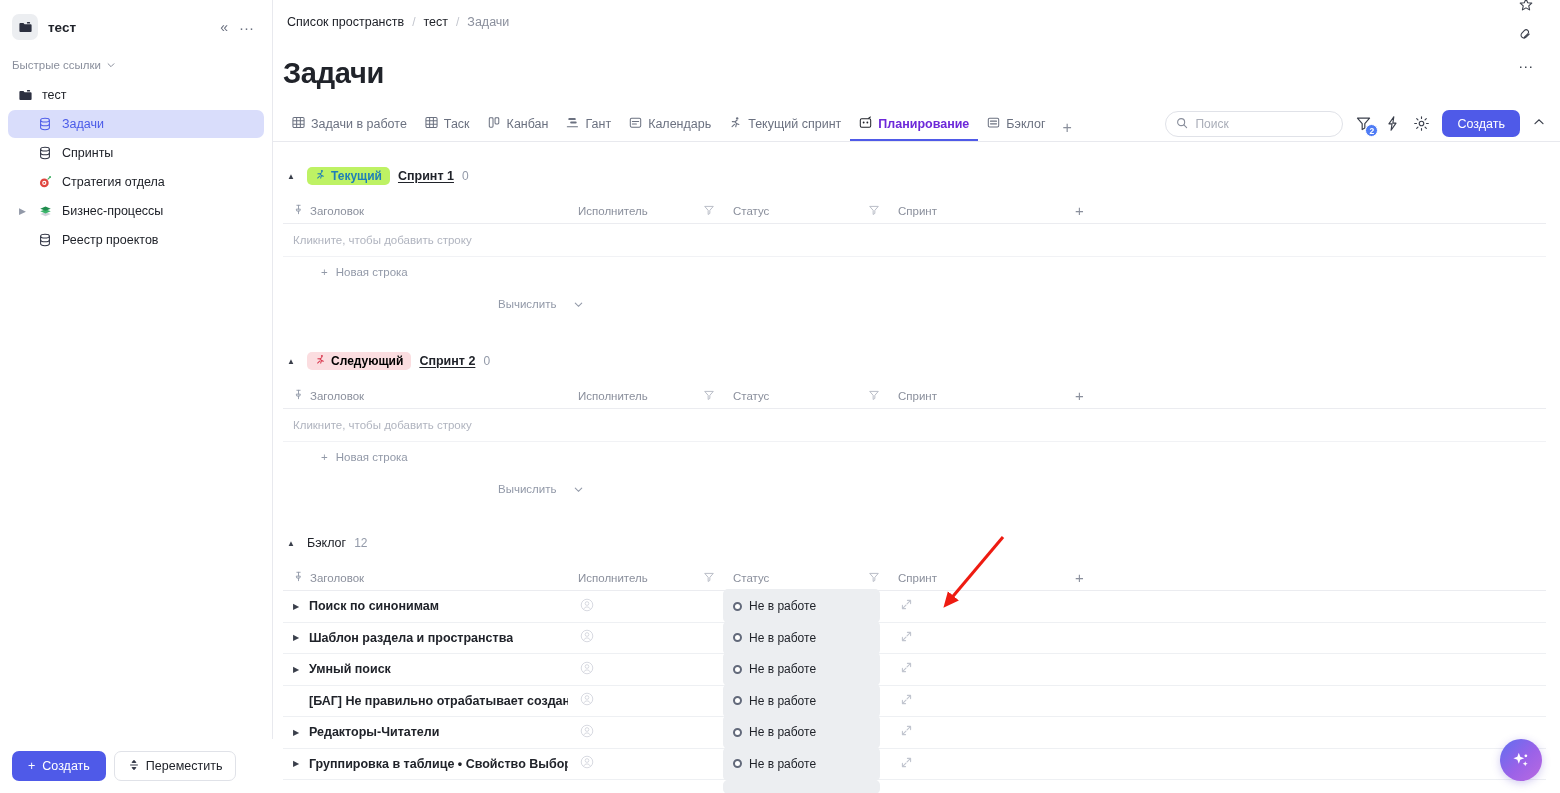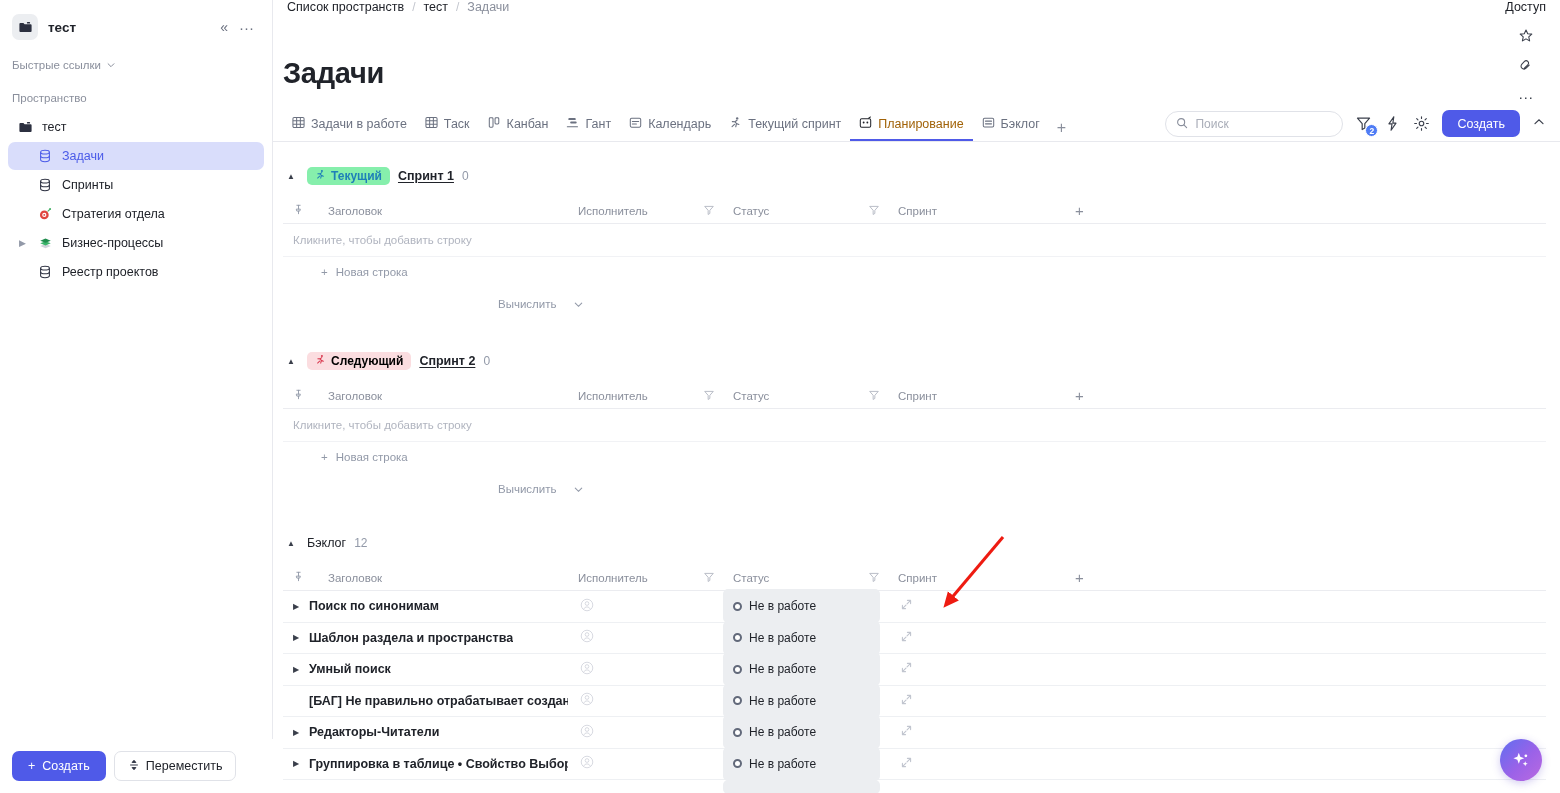--- a/index.html
+++ b/index.html
@@ -58,21 +58,21 @@
   }
   .btn-move-sb {
     background: #fff; color: #20232a; border: 1px solid #e0e2e8; border-radius: 7px;
     height: 30px; padding: 0 13px; font-size: 12.5px; cursor: pointer;
     display: flex; align-items: center; gap: 6px; font-family: inherit;
   }
 
   
   .main { flex: 1; position: relative; display: flex; flex-direction: column; min-width: 0; }
 
-  .topbar { height: 43px; display: flex; align-items: flex-start; padding: 0 14px 0 14px; flex: 0 0 43px; }
+  .topbar { height: 43px; display: flex; align-items: center; padding: 0 14px 0 14px; flex: 0 0 43px; }
   .crumbs { display: flex; align-items: center; gap: 8px; font-size: 12.5px; }
   .crumb { color: #20232a; cursor: pointer; }
   .crumb.last { color: #8a8f9c; cursor: default; }
   .crumb-sep { color: #c3c6ce; font-size: 12px; }
   .topbar-right { margin-left: auto; display: flex; align-items: center; gap: 14px; flex-direction: column; }
   .tb-link { font-size: 12.5px; color: #20232a; cursor: pointer; }
   .tb-ico { color: #3a3f4b; cursor: pointer; display: flex; align-items: center; }
 
   .page-title { font-size: 29px; font-weight: 700; padding: 14px 0 0 10px; letter-spacing: -0.3px; }
 
@@ -81,21 +81,21 @@
     height: 34px; margin-top: 18px; border-bottom: 1px solid #e8e9ee; flex: 0 0 34px;
     position: relative;
     justify-content: center;
   }
   .tabs { display: flex; align-items: flex-end; gap: 0px; height: 34px; }
   .tab {
     display: flex; align-items: center; gap: 6px; padding: 0 9px; height: 33px;
     font-size: 12.5px; color: #6b7180; cursor: pointer; white-space: nowrap;
     border-bottom: 2px solid transparent;
   }
-  .tab.active { color: #a16207; font-weight: 400; border-bottom: 2px solid #4f5ae8; }
+  .tab.active { color: #6d28d9; font-weight: 700; border-bottom: 2px solid #4f5ae8; }
   .tab-add { color: #8a8f9c; font-size: 16px; padding: 0 8px 4px 8px; cursor: pointer; }
 
   .toolbar-right { margin-left: auto; display: flex; align-items: center; gap: 12px; padding-bottom: 4px; }
   .searchbox {
     width: 178px; height: 26px; border: 1px solid #e0e2e8; border-radius: 14px;
     display: flex; align-items: center; padding: 0 10px; gap: 7px; background: #fff;
   }
   .searchbox input {
     border: none; outline: none; font-size: 12px; font-family: inherit;
     color: #20232a; width: 100%; background: transparent;
@@ -117,35 +117,35 @@
   
   .content { flex: 1; overflow: hidden; padding: 0 14px 0 10px; position: relative; }
 
   .group { margin-top: 22px; }
   .group-head { display: flex; align-items: center; gap: 8px; height: 24px; padding-left: 4px; }
   .grp-tri { color: #3a3f4b; font-size: 8px; cursor: pointer; width: 12px; }
   .pill {
     display: inline-flex; align-items: center; gap: 5px; border-radius: 5px;
     padding: 2px 8px; font-size: 12px; font-weight: 700;
   }
-  .pill.current { background: #86efac; color: #1f7fb8; }
+  .pill.current { background: #bef264; color: #1f7fb8; }
   .pill.next { background: #fbdde0; color: #000000; justify-content: space-between; }
   .grp-link {
     font-size: 12.5px; font-weight: 700; color: #20232a; text-decoration: underline;
     cursor: pointer; text-underline-offset: 2px;
   }
   .grp-count { font-size: 12px; color: #9299a8; }
   .grp-plain { font-size: 12.5px; color: #20232a; font-weight: 400; }
 
   .tbl { margin-top: 10px; }
   .thead {
     display: flex; align-items: center; height: 26px; border-bottom: 1px solid #ebecf0;
     font-size: 11.5px; color: #8a8f9c;
   }
-  .th { display: flex; align-items: center; gap: 24px; padding-left: 10px; height: 26px; position: relative; }
+  .th { display: flex; align-items: center; gap: 6px; padding-left: 10px; height: 26px; position: relative; }
   .th.c-title { width: 285px; flex: 0 0 285px; }
   .th.c-assignee { width: 155px; flex: 0 0 155px; }
   .th.c-status { width: 165px; flex: 0 0 165px; justify-content: flex-end; }
   .th.c-sprint { width: 175px; flex: 0 0 175px; }
   .th .funnel { margin-left: auto; margin-right: 8px; color: #b5b9c4; }
   .th-add { color: #8a8f9c; font-size: 15px; padding-left: 12px; cursor: pointer; }
 
   .placeholder-row {
     height: 33px; display: flex; align-items: center; font-size: 11.5px; color: #b0b4bf;
     padding-left: 10px; border-bottom: 1px solid #f1f2f5;
@@ -211,21 +211,20 @@
       <span class="sb-more">···</span>
     </div>
 
     <div class="sb-quick">
       <span>Быстрые ссылки</span>
       <svg width="10" height="10" viewBox="0 0 12 12">
           <path d="M2.5 4.5 6 8l3.5-3.5" stroke="#8a8f9c" stroke-width="1.2" fill="none" stroke-linecap="round"></path>
         </svg>
     </div>
 
-    <div class="sb-section-label">Пространство</div>
 
     <div class="sb-list">
       <div class="sb-item root">
         <span class="sb-ico">
           <svg width="15" height="15" viewBox="0 0 16 16">
               <path d="M1.5 4.2a1 1 0 0 1 1-1h3.3l1.2 1.3h6.5a1 1 0 0 1 1 1v6.3a1 1 0 0 1-1 1h-11a1 1 0 0 1-1-1z" fill="#2c3040"></path>
               <rect x="9.5" y="2.2" width="3.4" height="1.6" rx=".7" fill="#2c3040"></rect>
             </svg>
         </span>
         <span>тест</span>

